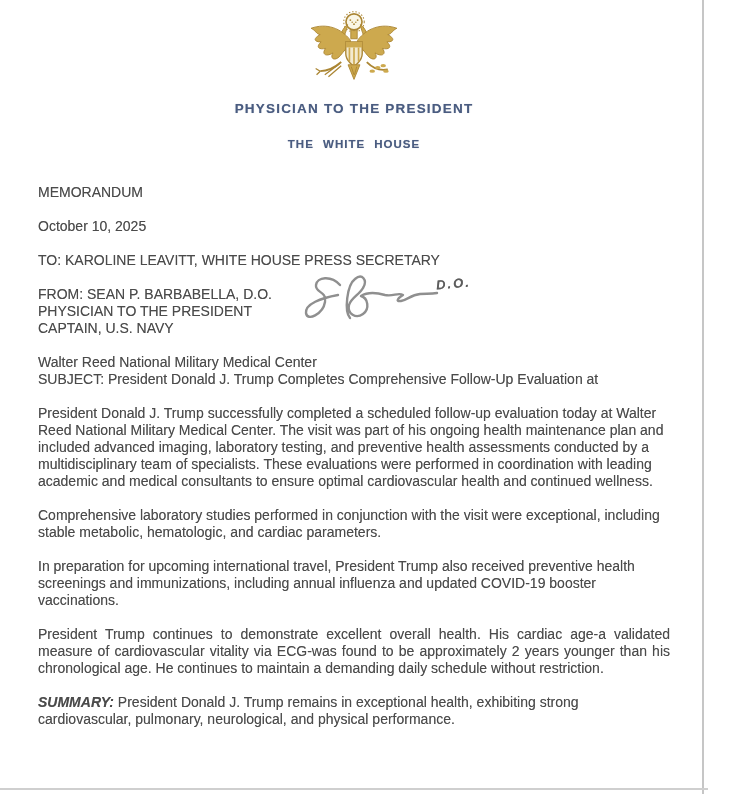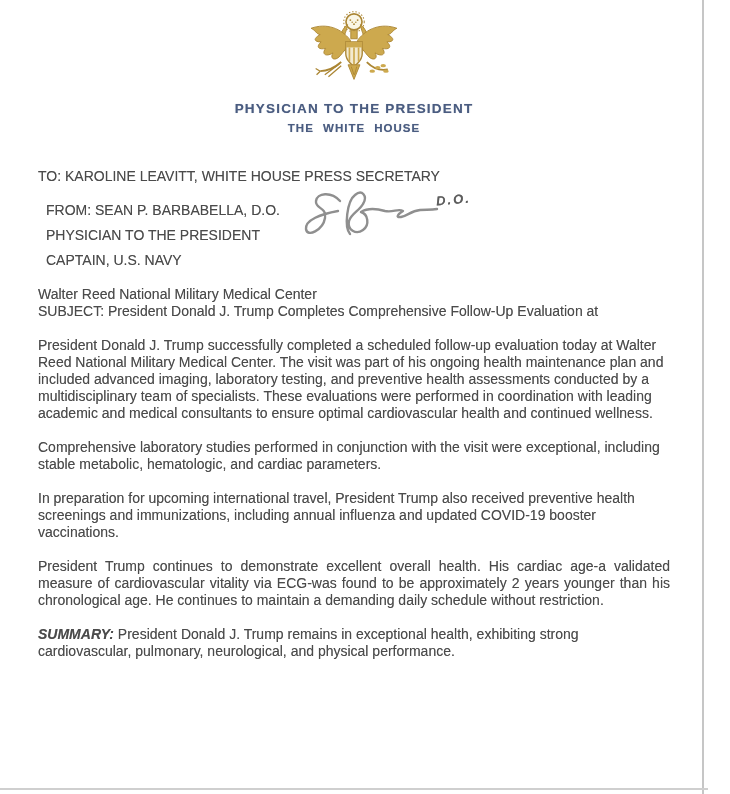--- a/index.html
+++ b/index.html
@@ -40,40 +40,40 @@
     margin-top: 7px;
     text-align: center;
     font-size: 13.5px;
     line-height: 16px;
     font-weight: 700;
     letter-spacing: 1.2px;
     color: #4a5c80;
     text-shadow: 0 0 0.7px rgba(74,92,128,0.55);
   }
   .lh-subtitle {
-    margin-top: 4px;
+    margin-top: 20px;
     text-align: center;
     font-size: 11.5px;
     line-height: 14px;
     font-weight: 700;
     letter-spacing: 1px;
     word-spacing: 5px;
     color: #4a5c80;
     text-shadow: 0 0 0.7px rgba(74,92,128,0.55);
   }
   
   .content {
     margin: 33px 38px 0;
     font-size: 14px;
     line-height: 17px;
     text-shadow: 0 0 0.6px rgba(75,75,75,0.5);
   }
   .content p { margin: 0 0 17px; }
   .from-block { position: relative; margin: 0 0 17px; }
-  .from-block p { margin: 8px; }
+  .from-block p { margin: 0; }
   .subject span { display: block; }
   .justified { text-align: justify; }
   .bold { font-weight: 700; font-style: italic; }
   
   .signature {
     position: absolute;
     left: 258px;
     top: -14px;
     width: 150px;
     height: 62px;
@@ -136,20 +136,22 @@
           <ellipse cx="95" cy="67" rx="3" ry="1.8" stroke="none"></ellipse>
           <ellipse cx="80" cy="67" rx="3" ry="1.8" stroke="none"></ellipse>
         </g>
       </svg>
     </div>
     <div class="lh-title">PHYSICIAN TO THE PRESIDENT</div>
     <div class="lh-subtitle">THE WHITE HOUSE</div>
   </div>
 
   <div class="content">
+    <p>MEMORANDUM</p>
+    <p>October 10, 2025</p>
     <p>TO: KAROLINE LEAVITT, WHITE HOUSE PRESS SECRETARY</p>
 
     <div class="from-block">
       <p>FROM: SEAN P. BARBABELLA, D.O.</p>
       <p>PHYSICIAN TO THE PRESIDENT</p>
       <p>CAPTAIN, U.S. NAVY</p>
       <div class="signature">
         <svg viewBox="0 0 150 62" xmlns="http://www.w3.org/2000/svg">
           <g fill="none" stroke="#8f8f8f" stroke-width="2.4" stroke-linecap="round" stroke-linejoin="round">
             <path d="M44,13 C35,3 21,5 20,13 C19,21 31,19 29,30 C27,42 11,50 10,41 C9,32 25,26 42,23"></path>

